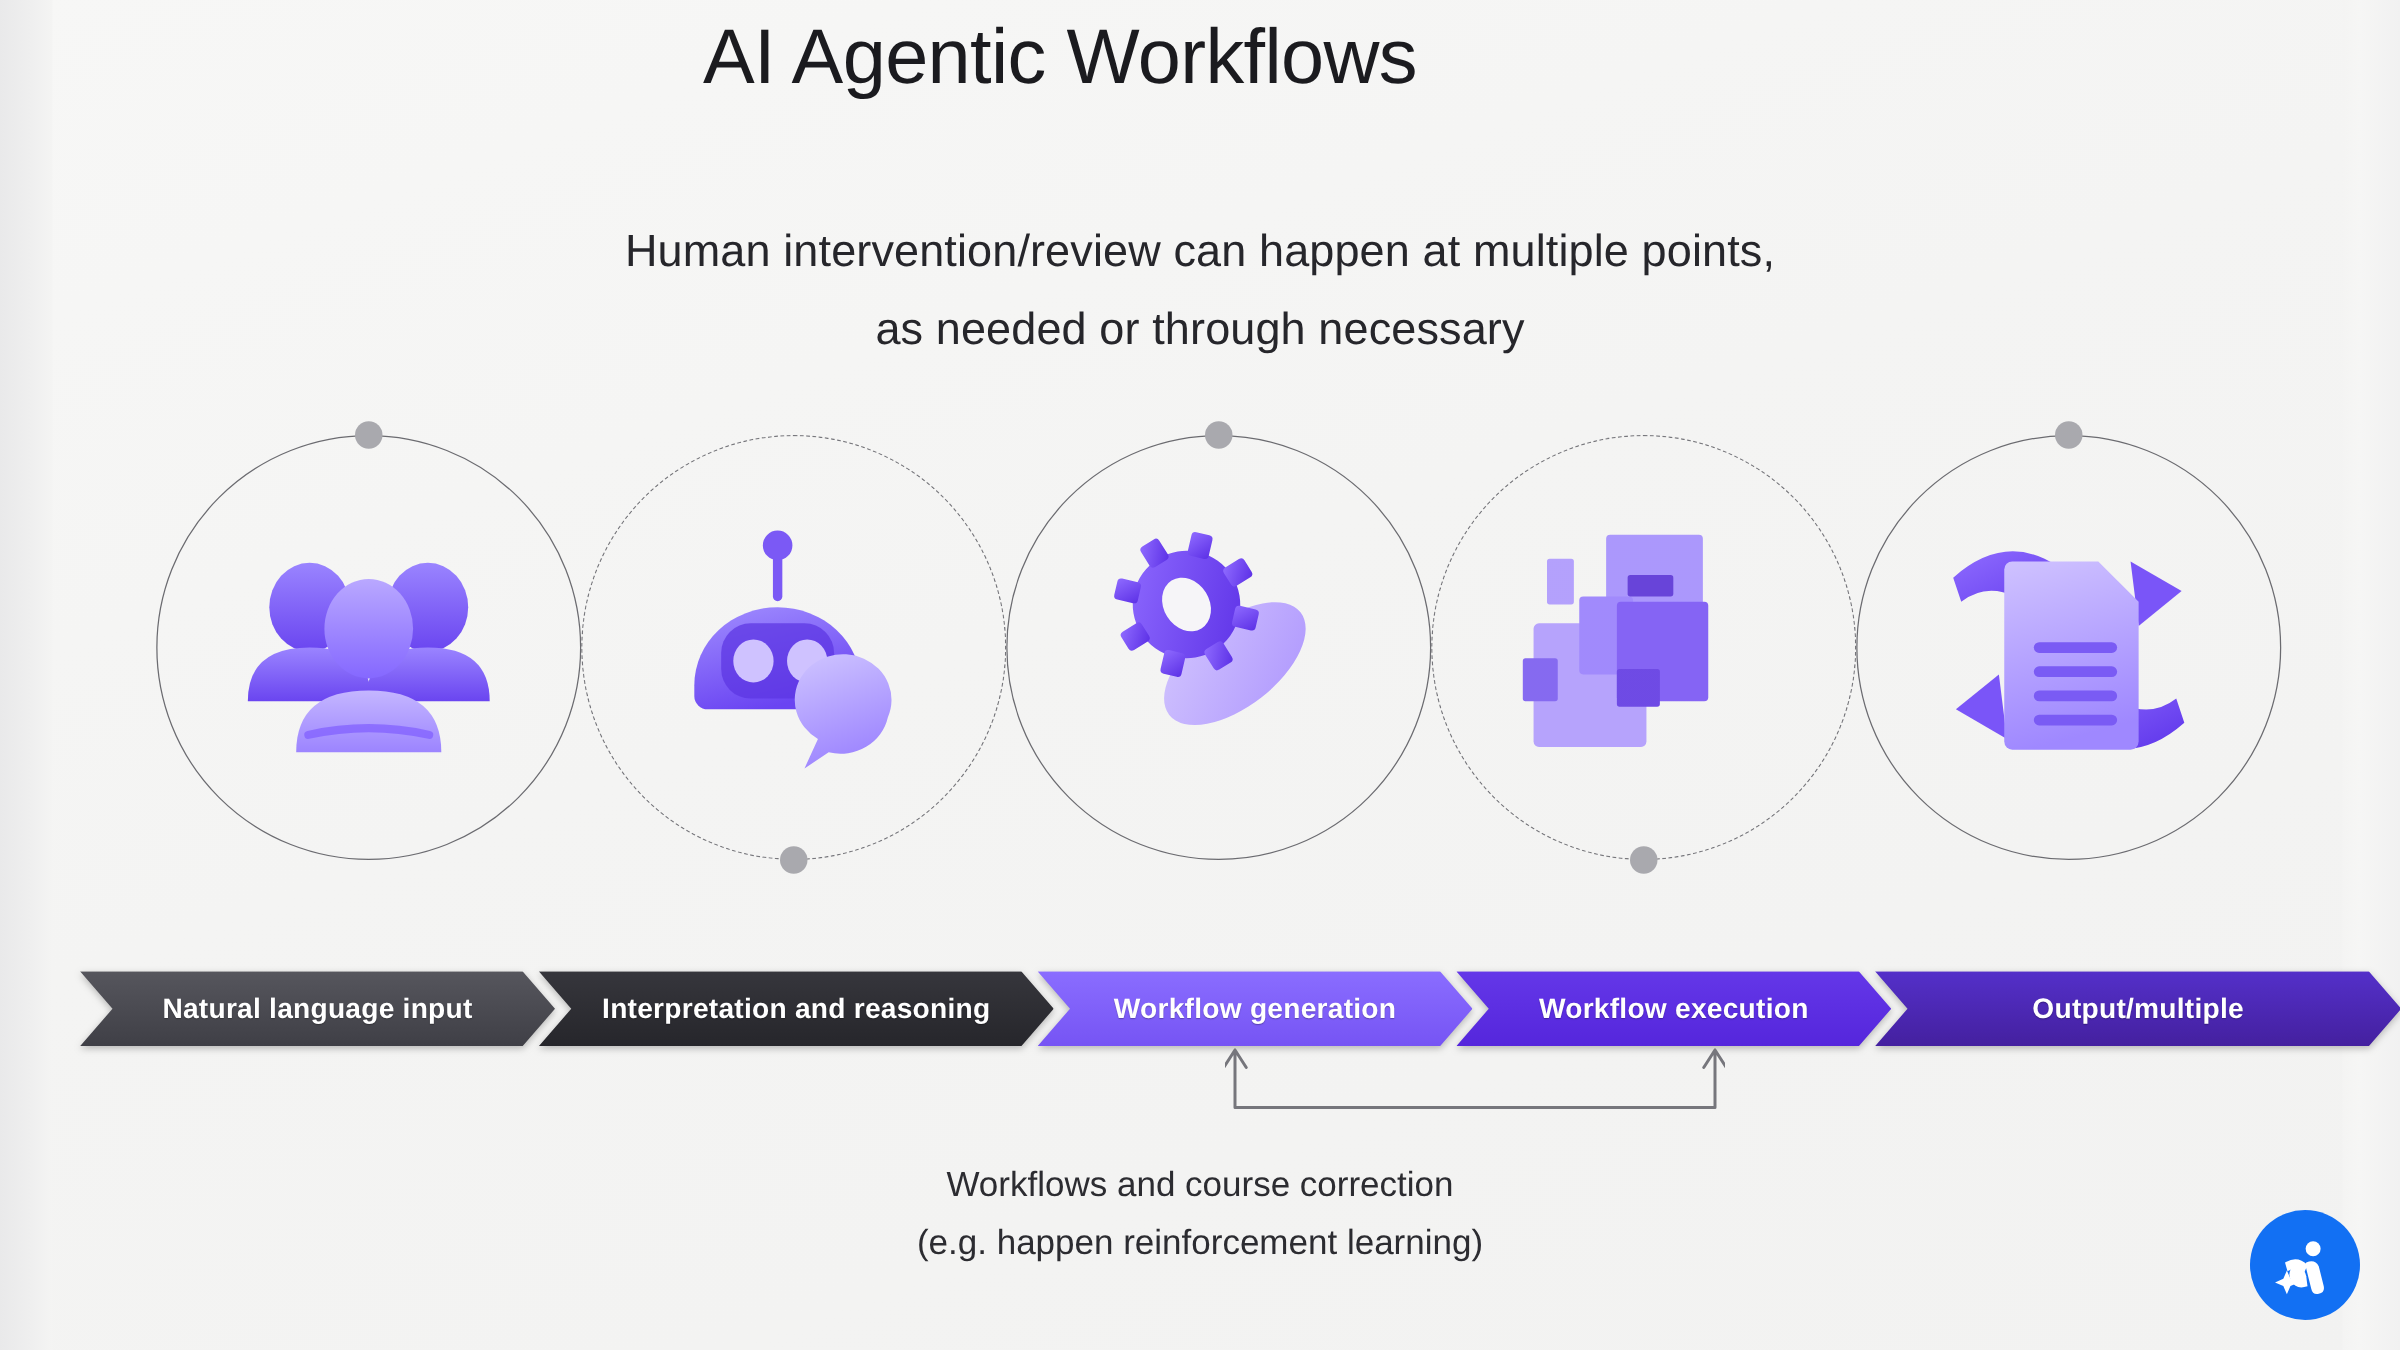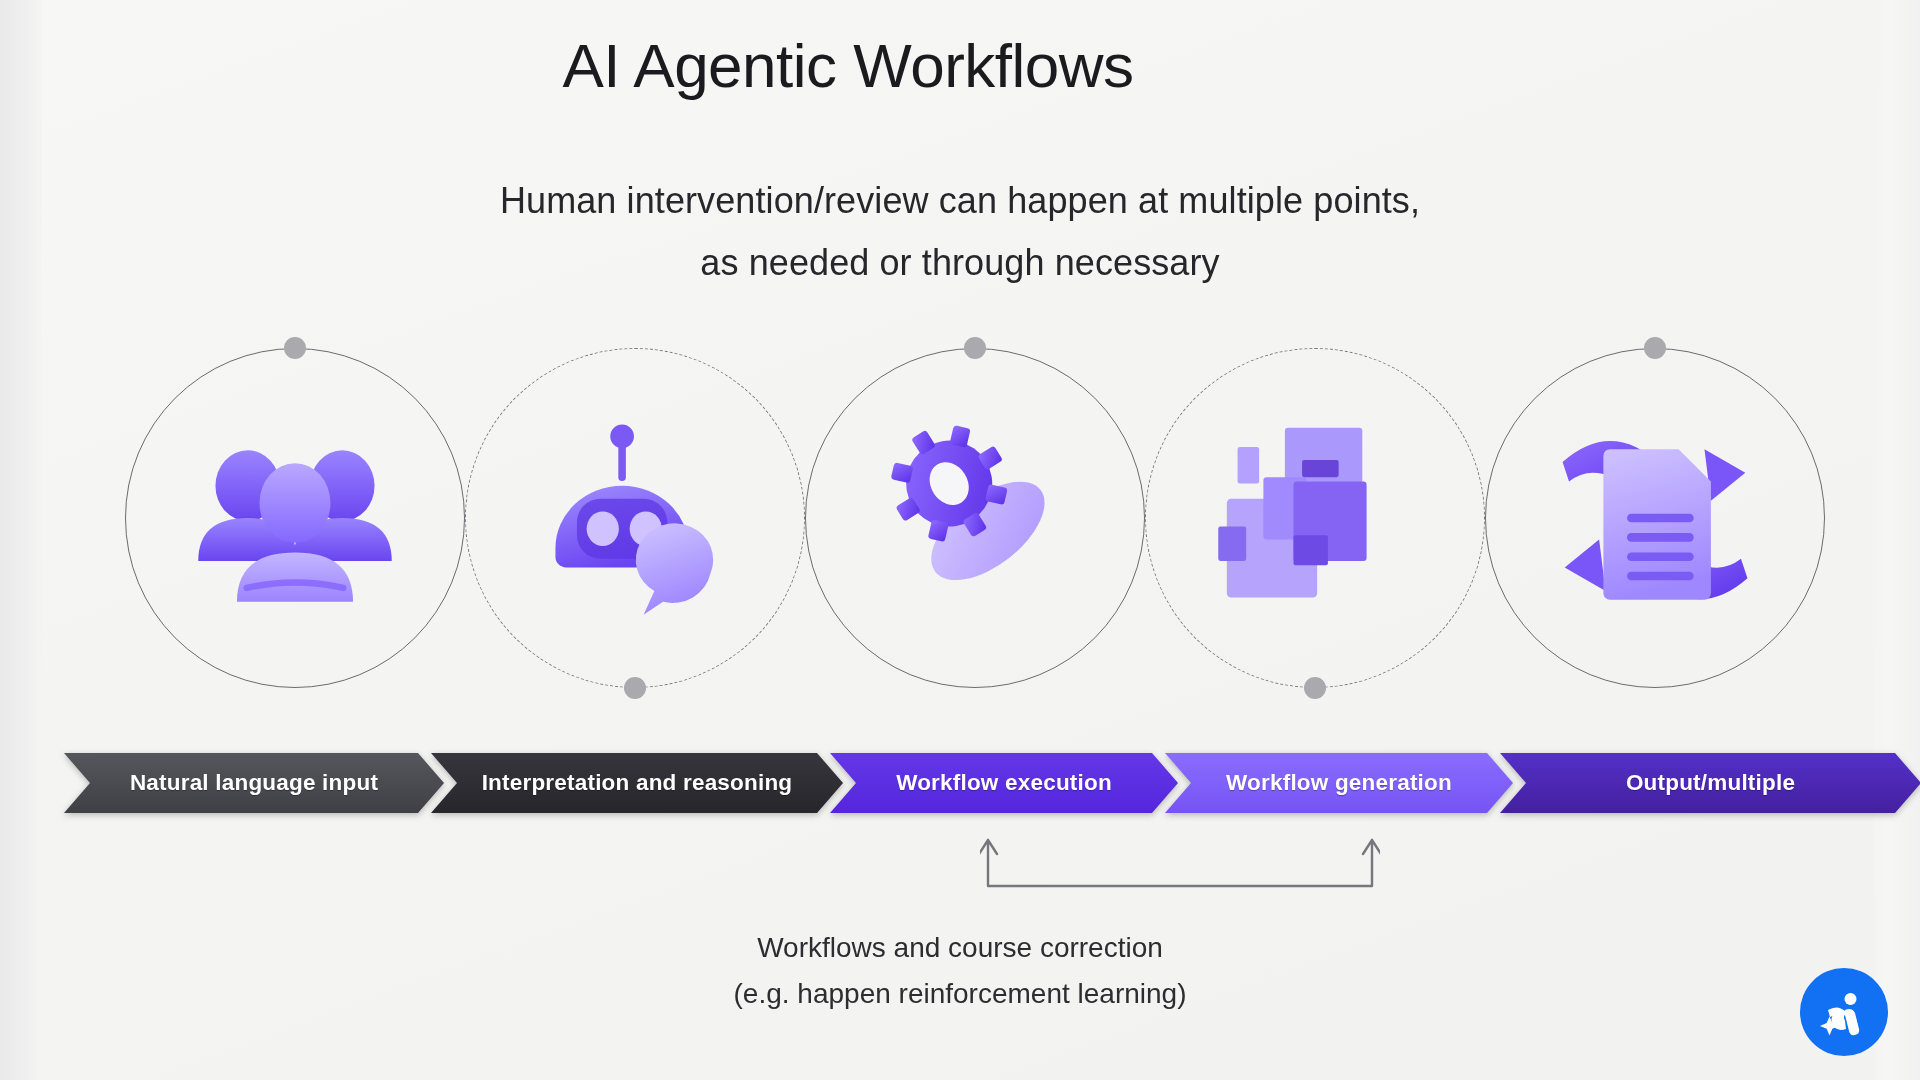--- a/index.html
+++ b/index.html
@@ -19,21 +19,21 @@
   }
   .edge-right {
     position:absolute; right:0; top:0; width:46px; height:1080px;
     background:linear-gradient(270deg,#f1f1f1 0%,#f6f6f5 70%,#f4f4f3 100%);
   }
 
   
   #title {
     position:absolute; left:0; top:10px; width:1696px;
     text-align:center; font-size:62px; font-weight:400;
-    letter-spacing:-0.5px; color:#1b1b1f;margin-top:20px;
+    letter-spacing:-0.5px; color:#1b1b1f;
   }
   #subtitle {
     position:absolute; left:0; top:170px; width:1920px;
     text-align:center; font-size:36px; font-weight:300;
     line-height:62px; color:#26262b; letter-spacing:0.1px;
   }
 
   
   #circles {
     position:absolute; left:0; top:332px; width:1920px; height:372px;
@@ -61,20 +61,21 @@
     position:absolute; left:64px; top:753px; width:1844px; height:60px;
     display:flex; filter:drop-shadow(0 2px 3px rgba(0,0,0,.25));
   }
   .seg {
     position:relative; height:60px;
     display:flex; align-items:center; justify-content:center;
     color:#fff; font-size:22.5px; font-weight:700;
     letter-spacing:0.2px; white-space:nowrap;
     clip-path:polygon(0 0, calc(100% - 26px) 0, 100% 50%, calc(100% - 26px) 100%, 0 100%, 26px 50%);
     margin-right:-13px;
+    margin-top:24px;
   }
   .seg:first-child {
     clip-path:polygon(0 0, calc(100% - 26px) 0, 100% 50%, calc(100% - 26px) 100%, 0 100%, 26px 50%);
   }
   .seg span { padding:0 18px; text-shadow:0 1px 1px rgba(0,0,0,.3); }
 
   
   #bracket { position:absolute; left:980px; top:828px; width:400px; height:62px; }
 
   #caption {
@@ -249,25 +250,25 @@
     </div>
   </div>
 
   <div id="banner">
     <div class="seg" style="flex:0 0 380px;background:linear-gradient(180deg,#56565d,#3f3f46)">
       <span>Natural language input</span>
     </div>
     <div class="seg" style="flex:0 0 412px;background:linear-gradient(180deg,#36363c,#26262b)">
       <span>Interpretation and reasoning</span>
     </div>
+    <div class="seg" style="flex:0 0 348px;background:linear-gradient(180deg,#8a6dff,#7654f4)">
+      <span>Workflow generation</span>
+    </div>
     <div class="seg" style="flex:0 0 348px;background:linear-gradient(180deg,#6437e8,#5526dc)">
       <span>Workflow execution</span>
-    </div>
-    <div class="seg" style="flex:0 0 348px;background:linear-gradient(180deg,#8a6dff,#7654f4)">
-      <span>Workflow generation</span>
     </div>
     <div class="seg" style="flex:1 1 auto;background:linear-gradient(180deg,#5430c9,#44209f)">
       <span>Output/multiple</span>
     </div>
   </div>
 
   <svg id="bracket" viewBox="0 0 400 62">
     <path d="M8 58 L8 12 M8 12 l-9 14 M8 12 l9 14
              M8 58 L392 58
              M392 58 L392 12 M392 12 l-9 14 M392 12 l9 14" stroke="#76767c" stroke-width="2.4" fill="none" stroke-linecap="round" stroke-linejoin="round"></path>

